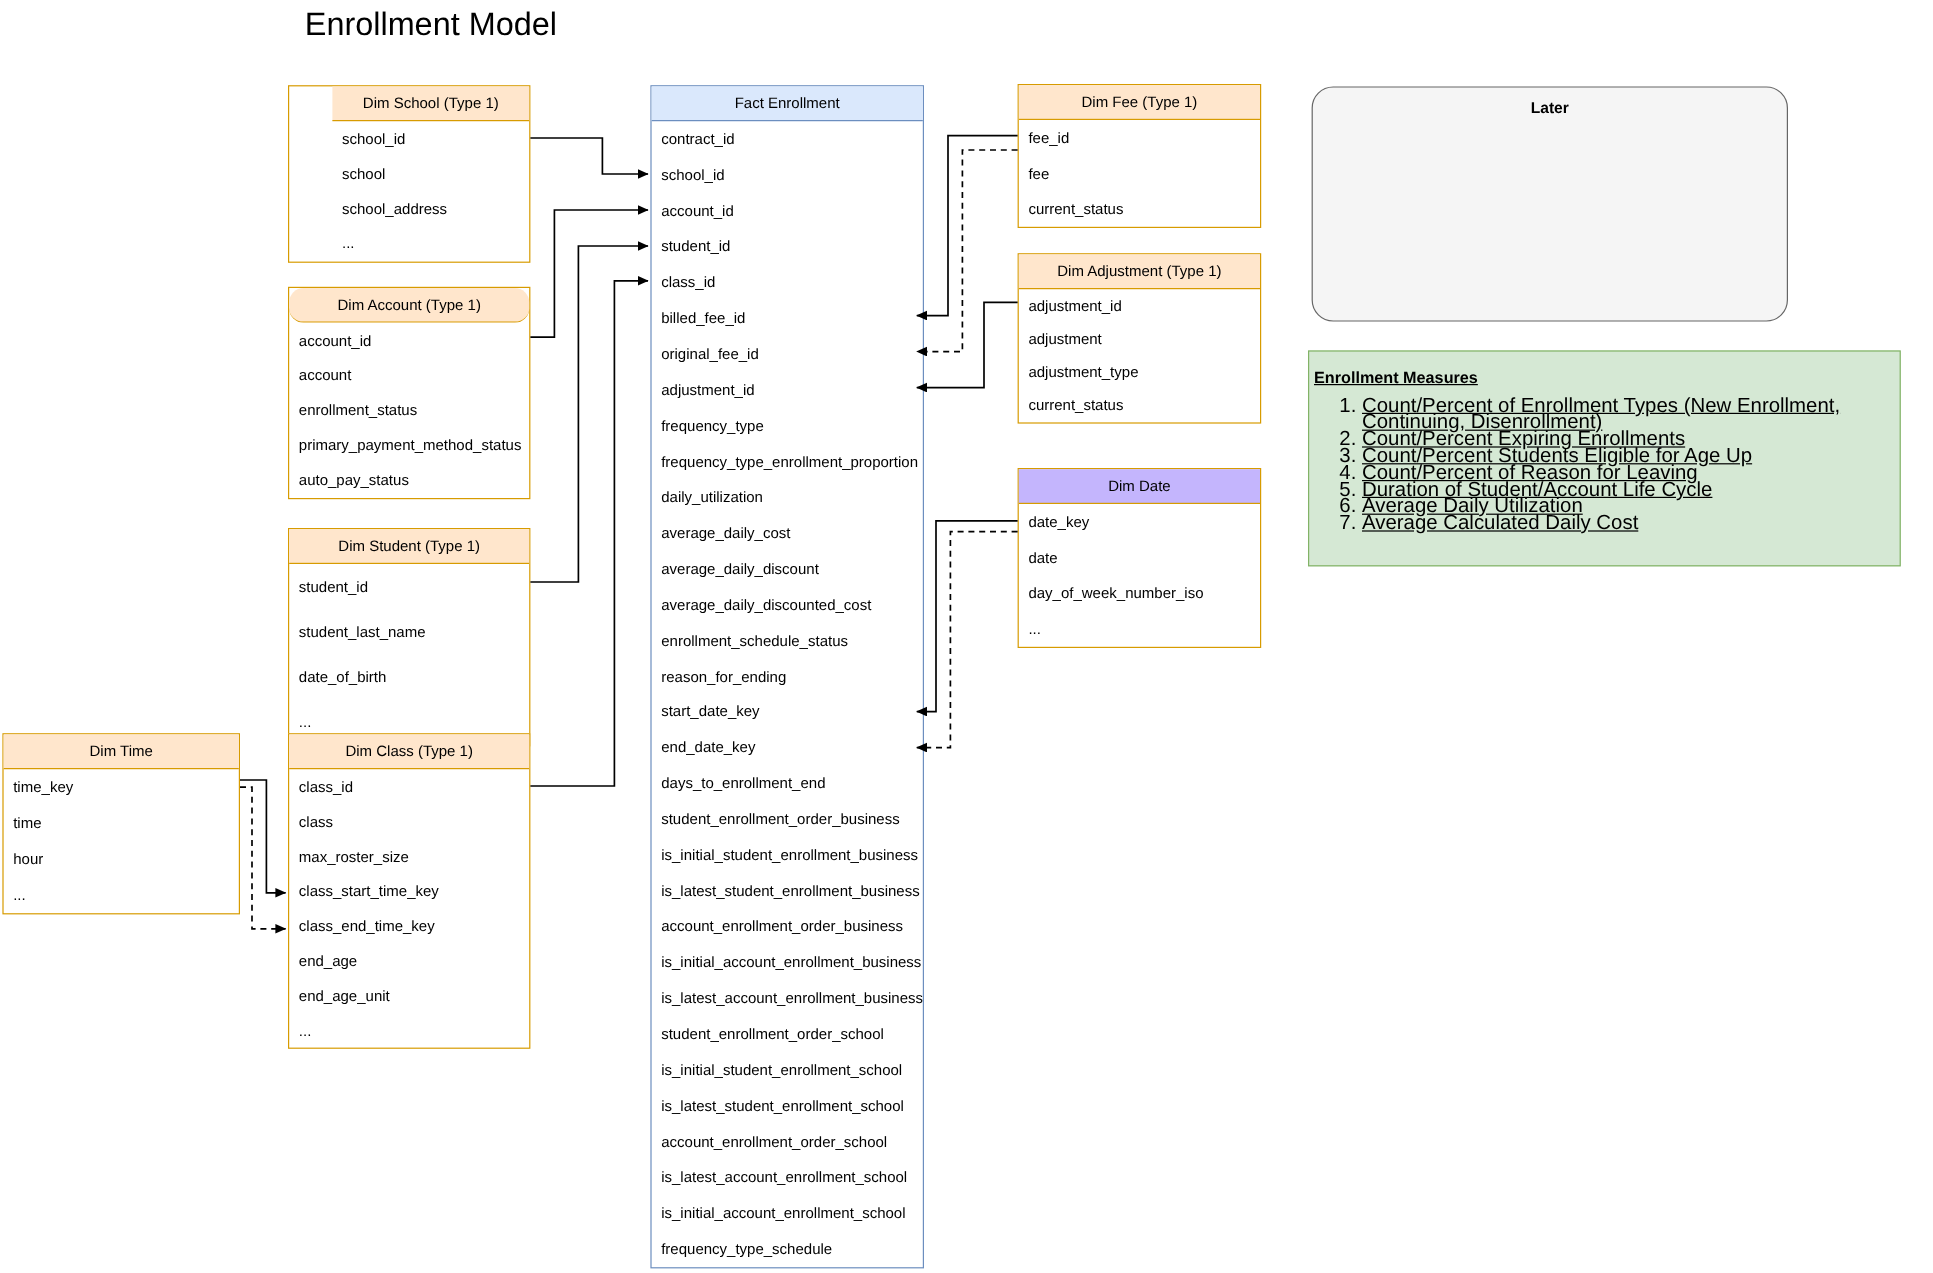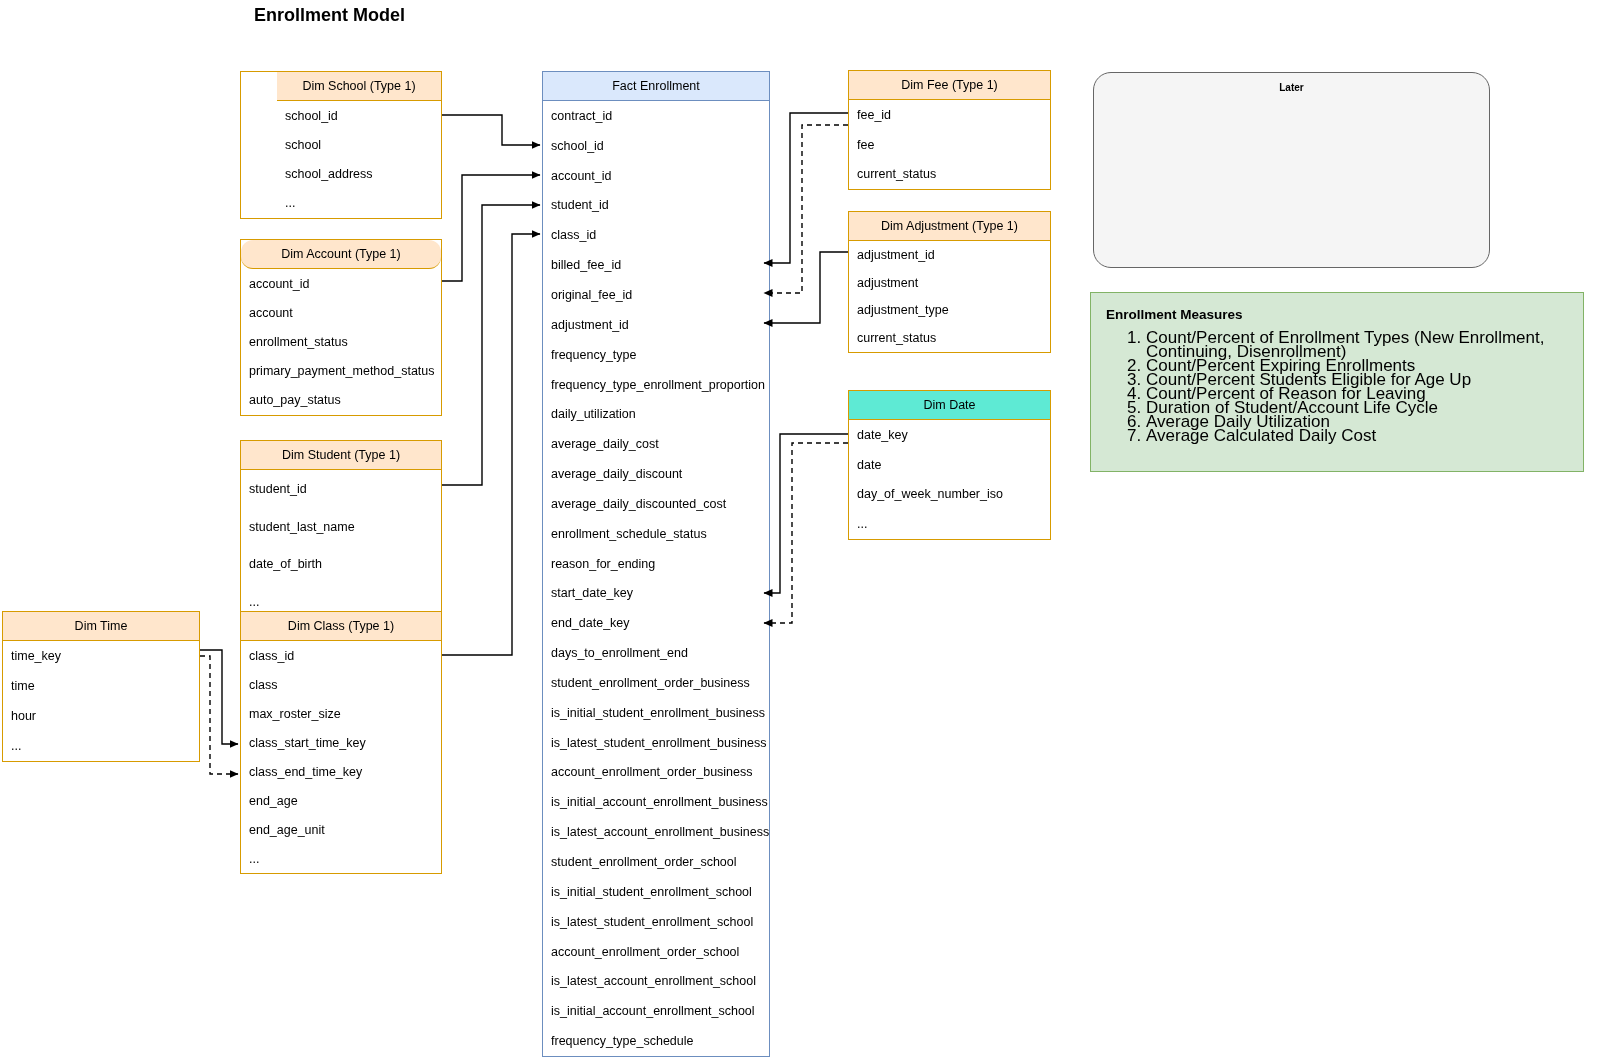--- a/index.html
+++ b/index.html
@@ -6,21 +6,21 @@
   body {
     width:1611px; height:1061px;
     background:#ffffff;
     font-family:"Liberation Sans", sans-serif;
     position:relative;
     overflow:hidden;
     color:#000;
   }
   #diagram-title {
     position:absolute; left:254px; top:5px;
-    font-size:18px; font-weight:bold;
+    font-size:27px; font-weight:normal;
   }
   #connector-svg {
     position:absolute; left:0; top:0;
     width:1611px; height:1061px;
     z-index:5; pointer-events:none;
   }
   .entity {
     position:absolute; box-sizing:border-box;
     background:#ffffff;
     border:1px solid #d79b00;
@@ -42,28 +42,29 @@
     white-space:nowrap;
     overflow:hidden;
   }
   #later-box {
     position:absolute; box-sizing:border-box;
     border:1px solid;
     border-radius:18px;
     z-index:1;
   }
   #later-label {
-    text-align:center; font-weight:bold; font-size:10px;
+    text-align:center; font-weight:bold; font-size:13px;
     margin-top:9px;
   }
   #measures-box {
     position:absolute; box-sizing:border-box;
     border:1px solid;
     z-index:1;
-    padding:14px 12px 0 15px;
+    padding:14px 12px 0 4px;
+    text-decoration:underline;
   }
   #measures-title { font-size:13.5px; font-weight:bold; margin:0 0 9px 0; }
   #measures-list {
     margin:0; padding:0 0 0 40px;
     font-size:17px; line-height:14px;
   }
   #measures-list li { padding:0; margin:0; }
 </style>
 </head>
 <body>
@@ -190,21 +191,21 @@
     <div class="entity" style="left: 848px; top: 211px; width: 203px; height: 142px; border-color: rgb(215, 155, 0);">
       <div class="entity-header" style="background: rgb(255, 230, 204); border-bottom-color: rgb(215, 155, 0);">Dim Adjustment (Type 1)</div>
       <div class="entity-body">
         <div class="field-row">adjustment_id</div>
         <div class="field-row">adjustment</div>
         <div class="field-row">adjustment_type</div>
         <div class="field-row">current_status</div>
       </div>
     </div>
     <div class="entity" style="left: 848px; top: 390px; width: 203px; height: 150px; border-color: rgb(215, 155, 0);">
-      <div class="entity-header" style="background: #5eead4; border-bottom-color: rgb(215, 155, 0);">Dim Date</div>
+      <div class="entity-header" style="background: #c4b5fd; border-bottom-color: rgb(215, 155, 0);">Dim Date</div>
       <div class="entity-body">
         <div class="field-row">date_key</div>
         <div class="field-row">date</div>
         <div class="field-row">day_of_week_number_iso</div>
         <div class="field-row">...</div>
       </div>
     </div>
   </div>
 
 <div id="later-box" style="left: 1093px; top: 72px; width: 397px; height: 196px; background: rgb(245, 245, 245); border-color: rgb(102, 102, 102);">

